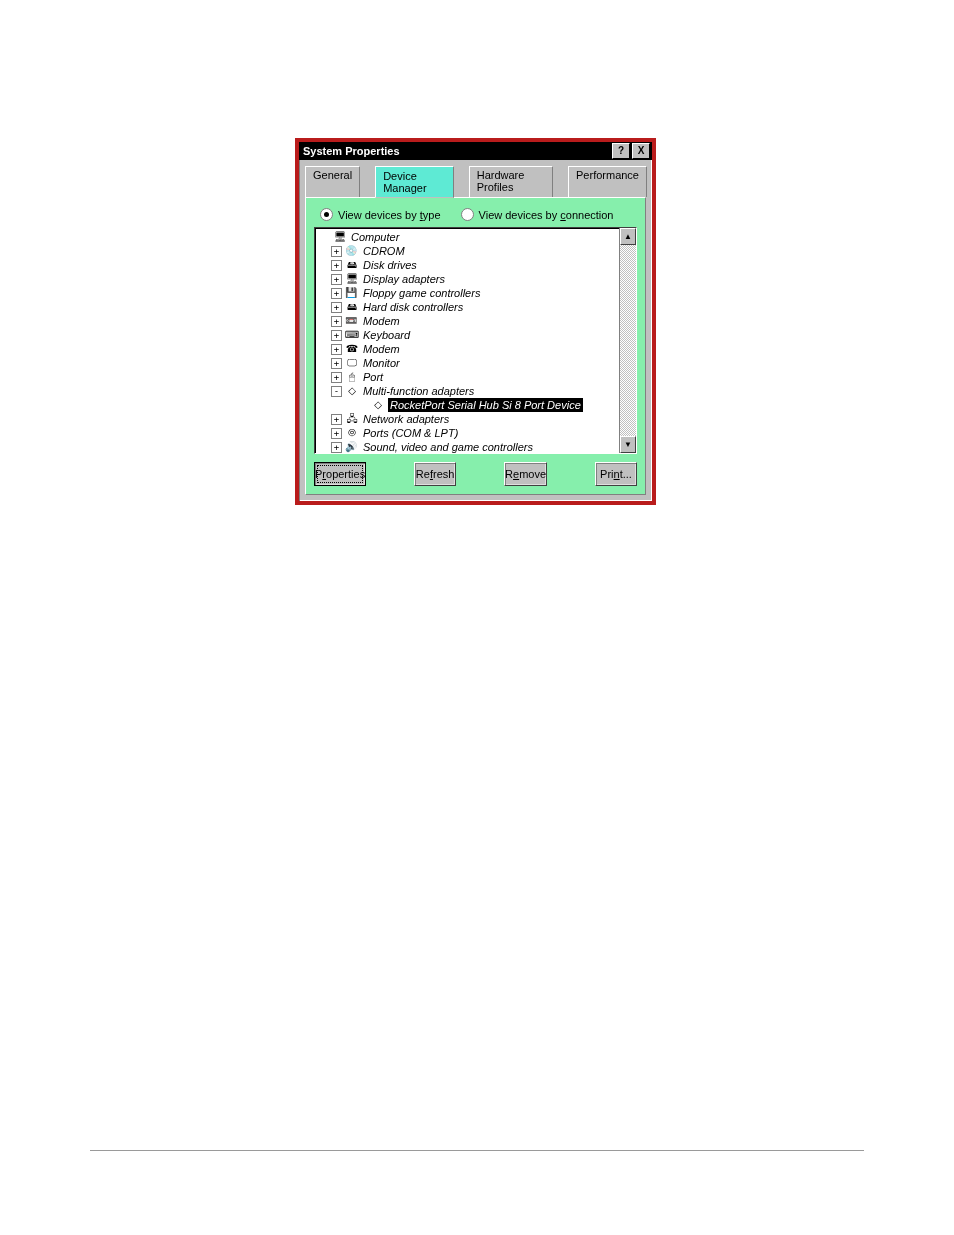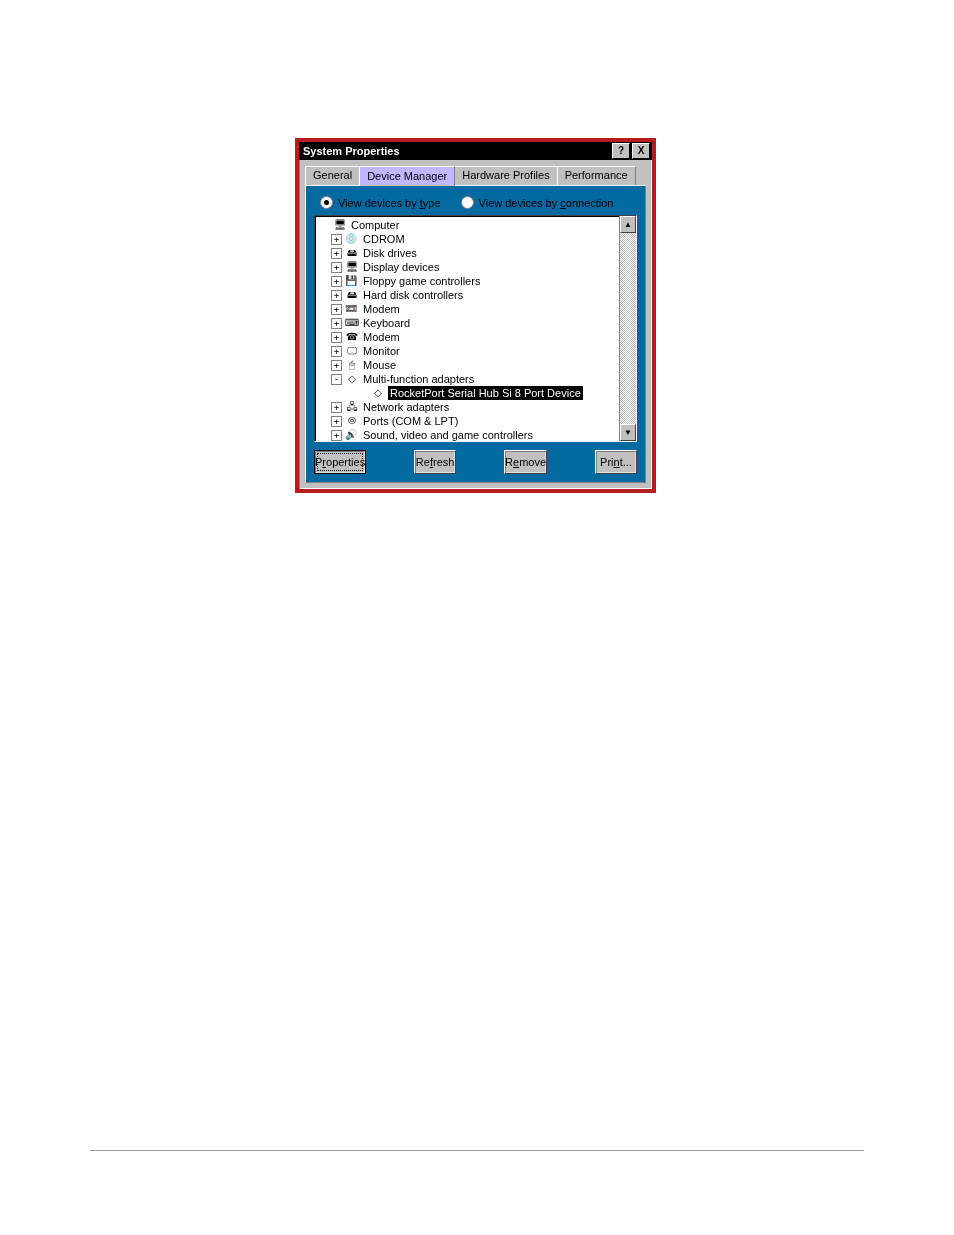--- a/index.html
+++ b/index.html
@@ -50,46 +50,46 @@
     font-weight: bold;
     color: #000;
     display: flex;
     align-items: center;
     justify-content: center;
     line-height: 1;
   }
   .tab-strip {
     display: flex;
     padding: 6px 6px 0 6px;
-    gap: 0;
+    gap: 16px;
   }
   .tab {
     background: #c0c0c0;
     border: 1px solid #808080;
     border-top-color: #fff;
     border-left-color: #fff;
     border-bottom: none;
     padding: 2px 7px 3px 7px;
     font-size: 11px;
     position: relative;
     margin-right: -1px;
   }
   .tab.active {
-    background: #c4b5fd;
+    background: #5eead4;
     border-bottom: 1px solid #c0c0c0;
     z-index: 2;
     padding-top: 3px;
     margin-bottom: -1px;
   }
   .tab-panel {
     margin: 0 6px 6px 6px;
     border: 1px solid #fff;
     border-right-color: #808080;
     border-bottom-color: #808080;
-    background: #0369a1;
+    background: #86efac;
     padding: 10px 8px 8px 8px;
   }
   .radio-row {
     display: flex;
     gap: 20px;
     margin-bottom: 6px;
     padding-left: 6px;
   }
   .radio-opt {
     display: flex;
@@ -158,20 +158,21 @@
   .tree-icon {
     width: 14px;
     height: 12px;
     display: inline-flex;
     align-items: center;
     justify-content: center;
     font-size: 10px;
   }
   .tree-label {
     padding: 0 1px;
+    font-style: italic;
   }
   .tree-label.selected {
     background: #000080;
     background: #000;
     color: #fff;
     padding: 0 2px;
   }
   .scrollbar-v {
     position: absolute;
     right: 0;
@@ -280,21 +281,21 @@
             <span class="tree-label">CDROM</span>
           </div>
           <div class="tree-row tree-indent-1">
             <span class="expander">+</span>
             <span class="tree-icon">🖴</span>
             <span class="tree-label">Disk drives</span>
           </div>
           <div class="tree-row tree-indent-1">
             <span class="expander">+</span>
             <span class="tree-icon">🖥</span>
-            <span class="tree-label">Display devices</span>
+            <span class="tree-label">Display adapters</span>
           </div>
           <div class="tree-row tree-indent-1">
             <span class="expander">+</span>
             <span class="tree-icon">💾</span>
             <span class="tree-label">Floppy game controllers</span>
           </div>
           <div class="tree-row tree-indent-1">
             <span class="expander">+</span>
             <span class="tree-icon">🖴</span>
             <span class="tree-label">Hard disk controllers</span>
@@ -315,21 +316,21 @@
             <span class="tree-label">Modem</span>
           </div>
           <div class="tree-row tree-indent-1">
             <span class="expander">+</span>
             <span class="tree-icon">🖵</span>
             <span class="tree-label">Monitor</span>
           </div>
           <div class="tree-row tree-indent-1">
             <span class="expander">+</span>
             <span class="tree-icon">🖱</span>
-            <span class="tree-label">Mouse</span>
+            <span class="tree-label">Port</span>
           </div>
           <div class="tree-row tree-indent-1">
             <span class="expander">-</span>
             <span class="tree-icon">◇</span>
             <span class="tree-label">Multi-function adapters</span>
           </div>
           <div class="tree-row tree-indent-3">
             <span class="tree-icon">◇</span>
             <span class="tree-label selected">RocketPort Serial Hub Si 8 Port Device</span>
           </div>

